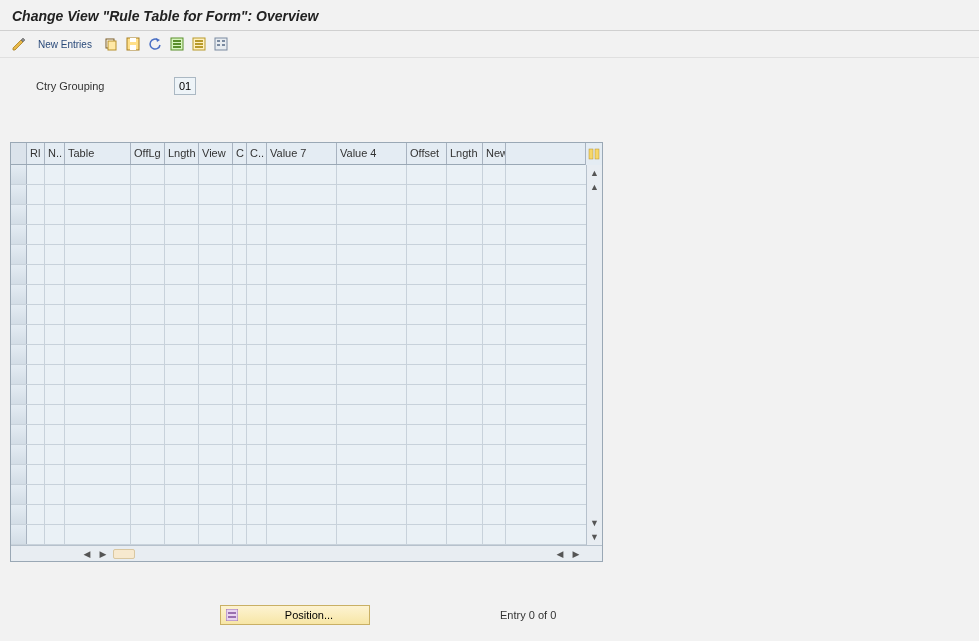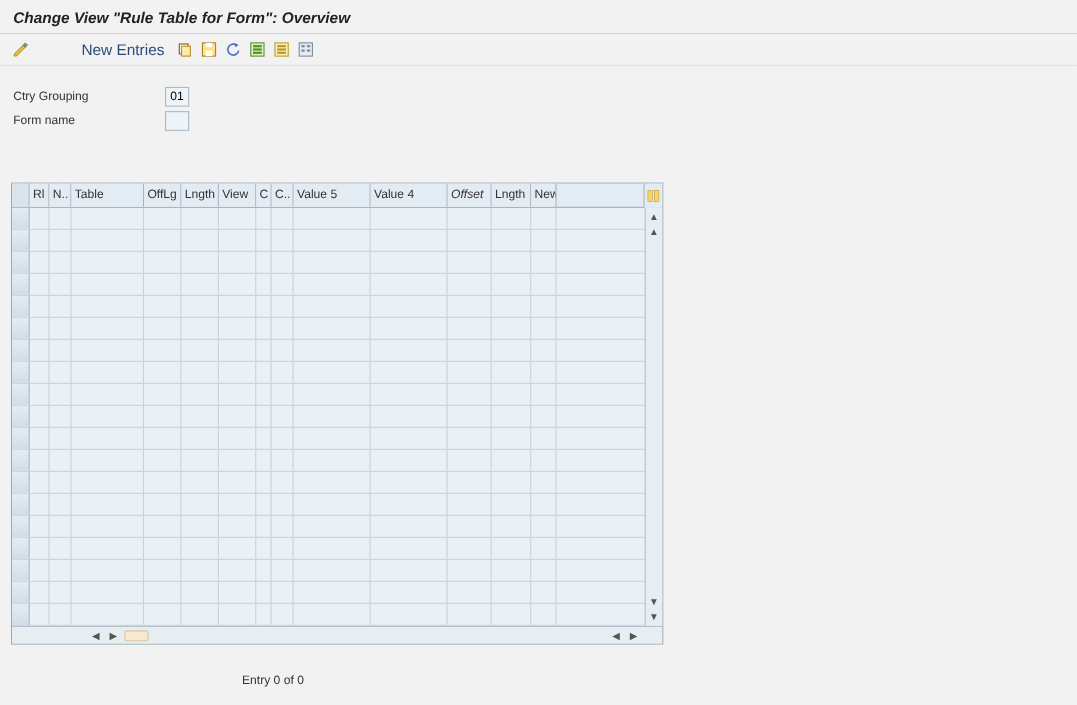--- a/index.html
+++ b/index.html
@@ -35,37 +35,37 @@
     .toolbar .tb-icon {
       display: inline-flex;
       align-items: center;
       justify-content: center;
       width: 18px;
       height: 18px;
       cursor: pointer;
     }
     .toolbar .tb-btn {
       padding: 2px 6px;
-      font-size: 14px;
+      font-size: 10px;
       color: #2a4a7a;
       cursor: pointer;
-      margin-left: 36px;
     }
     .watermark {
       position: absolute;
       left: 280px;
       top: 2px;
       font-size: 18px;
       font-style: italic;
       color: #b8b8b8;
       pointer-events: none;
       letter-spacing: 0.5px;
     }
     .form-area {
       padding: 18px 10px 8px 10px;
+      margin-left: 24px;
     }
     .form-row {
       display: flex;
       align-items: center;
       margin-bottom: 2px;
       height: 20px;
     }
     .form-label {
       width: 140px;
       font-size: 11px;
@@ -264,41 +264,37 @@
         <rect x="3" y="7" width="3" height="2" fill="#7a8aa0"></rect>
         <rect x="8" y="7" width="3" height="2" fill="#7a8aa0"></rect>
       </svg>
   </span>
 </div>
 
 <div class="form-area">
   <div class="form-row">
     <span class="form-label">Ctry Grouping</span>
     <input class="form-field" value="01" style="">
-  </div>
-  <div class="form-row">
-    <span class="form-label">Form name</span>
-    <input class="form-field form-field-wide" value="" style="">
   </div>
 </div>
 
 <div class="table-wrap">
   <div class="grid-head" id="grid-head">
       <div class="sel-cell" style="width: 16px; flex: 0 0 16px;"></div>
       <div class="cell" style="width: 18px; flex: 0 0 18px;">Rl</div>
       <div class="cell" style="width: 20px; flex: 0 0 20px;">N..</div>
       <div class="cell" style="width: 66px; flex: 0 0 66px;">Table</div>
       <div class="cell" style="width: 34px; flex: 0 0 34px;">OffLg</div>
       <div class="cell" style="width: 34px; flex: 0 0 34px;">Lngth</div>
       <div class="cell" style="width: 34px; flex: 0 0 34px;">View</div>
       <div class="cell" style="width: 14px; flex: 0 0 14px;">C</div>
       <div class="cell" style="width: 20px; flex: 0 0 20px;">C..</div>
-      <div class="cell" style="width: 70px; flex: 0 0 70px;">Value 5</div>
+      <div class="cell" style="width: 70px; flex: 0 0 70px;">Value 7</div>
       <div class="cell" style="width: 70px; flex: 0 0 70px;">Value 4</div>
-      <div class="cell" style="width: 40px; flex: 0 0 40px; font-style: italic;">Offset</div>
+      <div class="cell" style="width: 40px; flex: 0 0 40px;">Offset</div>
       <div class="cell" style="width: 36px; flex: 0 0 36px;">Lngth</div>
       <div class="cell" style="width: 23px; flex: 0 0 23px;">New</div>
     </div>
   <div class="grid-body" id="grid-body">
       <div class="grid-row">
         <div class="sel-cell" style="width: 16px; flex: 0 0 16px;"></div>
         <div class="cell" style="width: 18px; flex: 0 0 18px;"></div>
         <div class="cell" style="width: 20px; flex: 0 0 20px;"></div>
         <div class="cell" style="width: 66px; flex: 0 0 66px;"></div>
         <div class="cell" style="width: 34px; flex: 0 0 34px;"></div>
@@ -627,14 +623,24 @@
       <span class="slider"></span>
     </div>
     <div class="group" style="margin-right:18px;">
       <span class="arrow">◀</span>
       <span class="arrow">▶</span>
     </div>
   </div>
 </div>
 
 <div class="footer-bar">
+  <div class="position-btn">
+    <span class="pos-icon">
+      <svg width="12" height="12">
+          <rect x="0" y="0" width="12" height="12" fill="#e8d4f0" stroke="#9a6fb0"></rect>
+          <rect x="2" y="3" width="8" height="2" fill="#9a6fb0"></rect>
+          <rect x="2" y="7" width="8" height="2" fill="#9a6fb0"></rect>
+        </svg>
+    </span>
+    <span style="flex:1; text-align:center;">Position...</span>
+  </div>
   <span class="entry-text">Entry 0 of 0</span>
 </div>
 
 </body></html>

